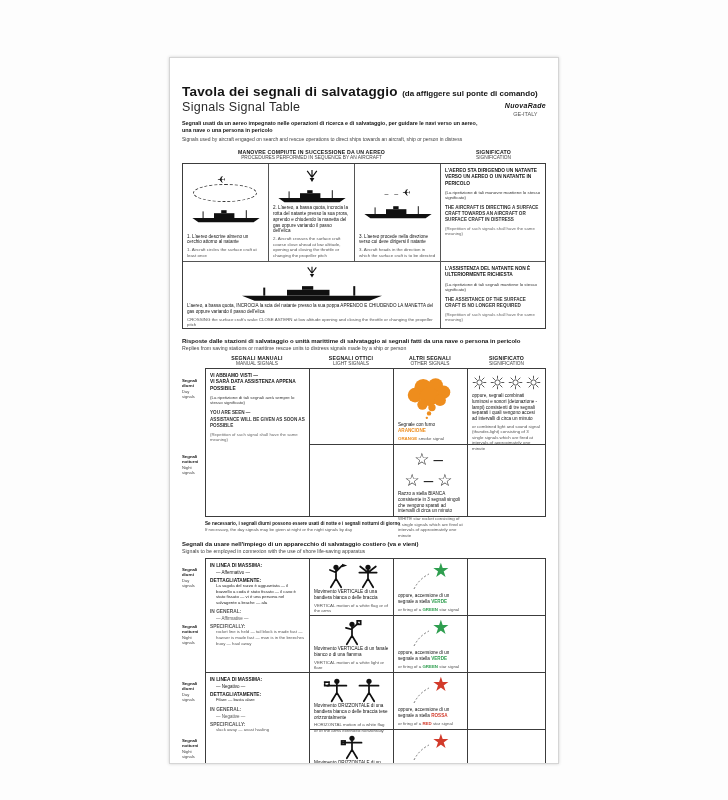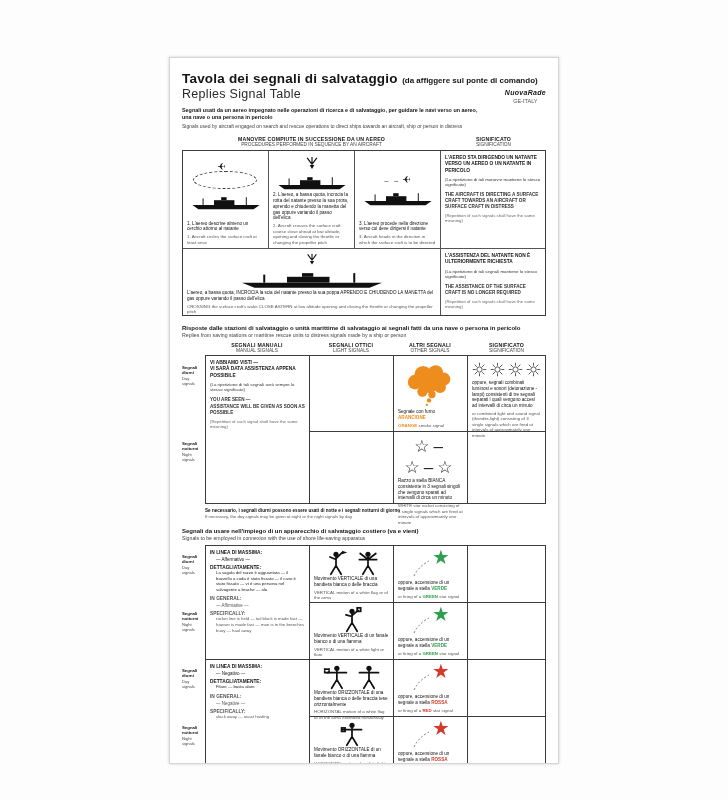--- a/index.html
+++ b/index.html
@@ -1,20 +1,20 @@
 <!DOCTYPE html>
 <html><head>
 <meta charset="utf-8">
 <style>
   * { margin:0; padding:0; box-sizing:border-box; }
   html,body { width:728px; height:800px; background:#fdfdfd; font-family:"Liberation Sans", sans-serif; color:#141414; }
   .page {
     position:absolute; left:169px; top:57px; width:390px; height:707px;
     background:#ffffff; border:1px solid #d5d5d5; box-shadow:0 0 3px rgba(0,0,0,.18);
-    padding:11px 12px 8px 12px; overflow:hidden;
+    padding:24px 12px 8px 12px; overflow:hidden;
   }
   
   .title-it { font-size:13.5px; font-weight:bold; letter-spacing:.2px; }
   .title-note { font-size:8px; font-weight:bold; }
   .title-row2 { display:flex; justify-content:space-between; align-items:flex-start; }
   .title-en { font-size:12.5px; color:#2a2a2a; letter-spacing:.3px; }
   .brand-box { text-align:center; padding-top:2px; }
   .brand { font-size:7px; font-weight:bold; font-style:italic; letter-spacing:.3px; }
   .brand-loc { font-size:5.5px; color:#555; margin-top:2px; }
   .subtitle { margin-top:3px; }
@@ -93,21 +93,21 @@
 <body>
 
 <div class="page">
 
   <div>
     <div>
       <span class="title-it">Tavola dei segnali di salvataggio</span>
       <span class="title-note">(da affiggere sul ponte di comando)</span>
     </div>
     <div class="title-row2">
-      <div class="title-en">Replies Signal Table</div>
+      <div class="title-en">Signals Signal Table</div>
       <div class="brand-box">
         <div class="brand">NuovaRade</div>
         <div class="brand-loc">GE-ITALY</div>
       </div>
     </div>
     <div class="subtitle">
       <div class="sub-it">Segnali usati da un aereo impegnato nelle operazioni di ricerca e di salvataggio, per guidare le navi verso un aereo, una nave o una persona in pericolo</div>
       <div class="sub-en">Signals used by aircraft engaged on search and rescue operations to direct ships towards an aircraft, ship or person in distress</div>
     </div>
   </div>

